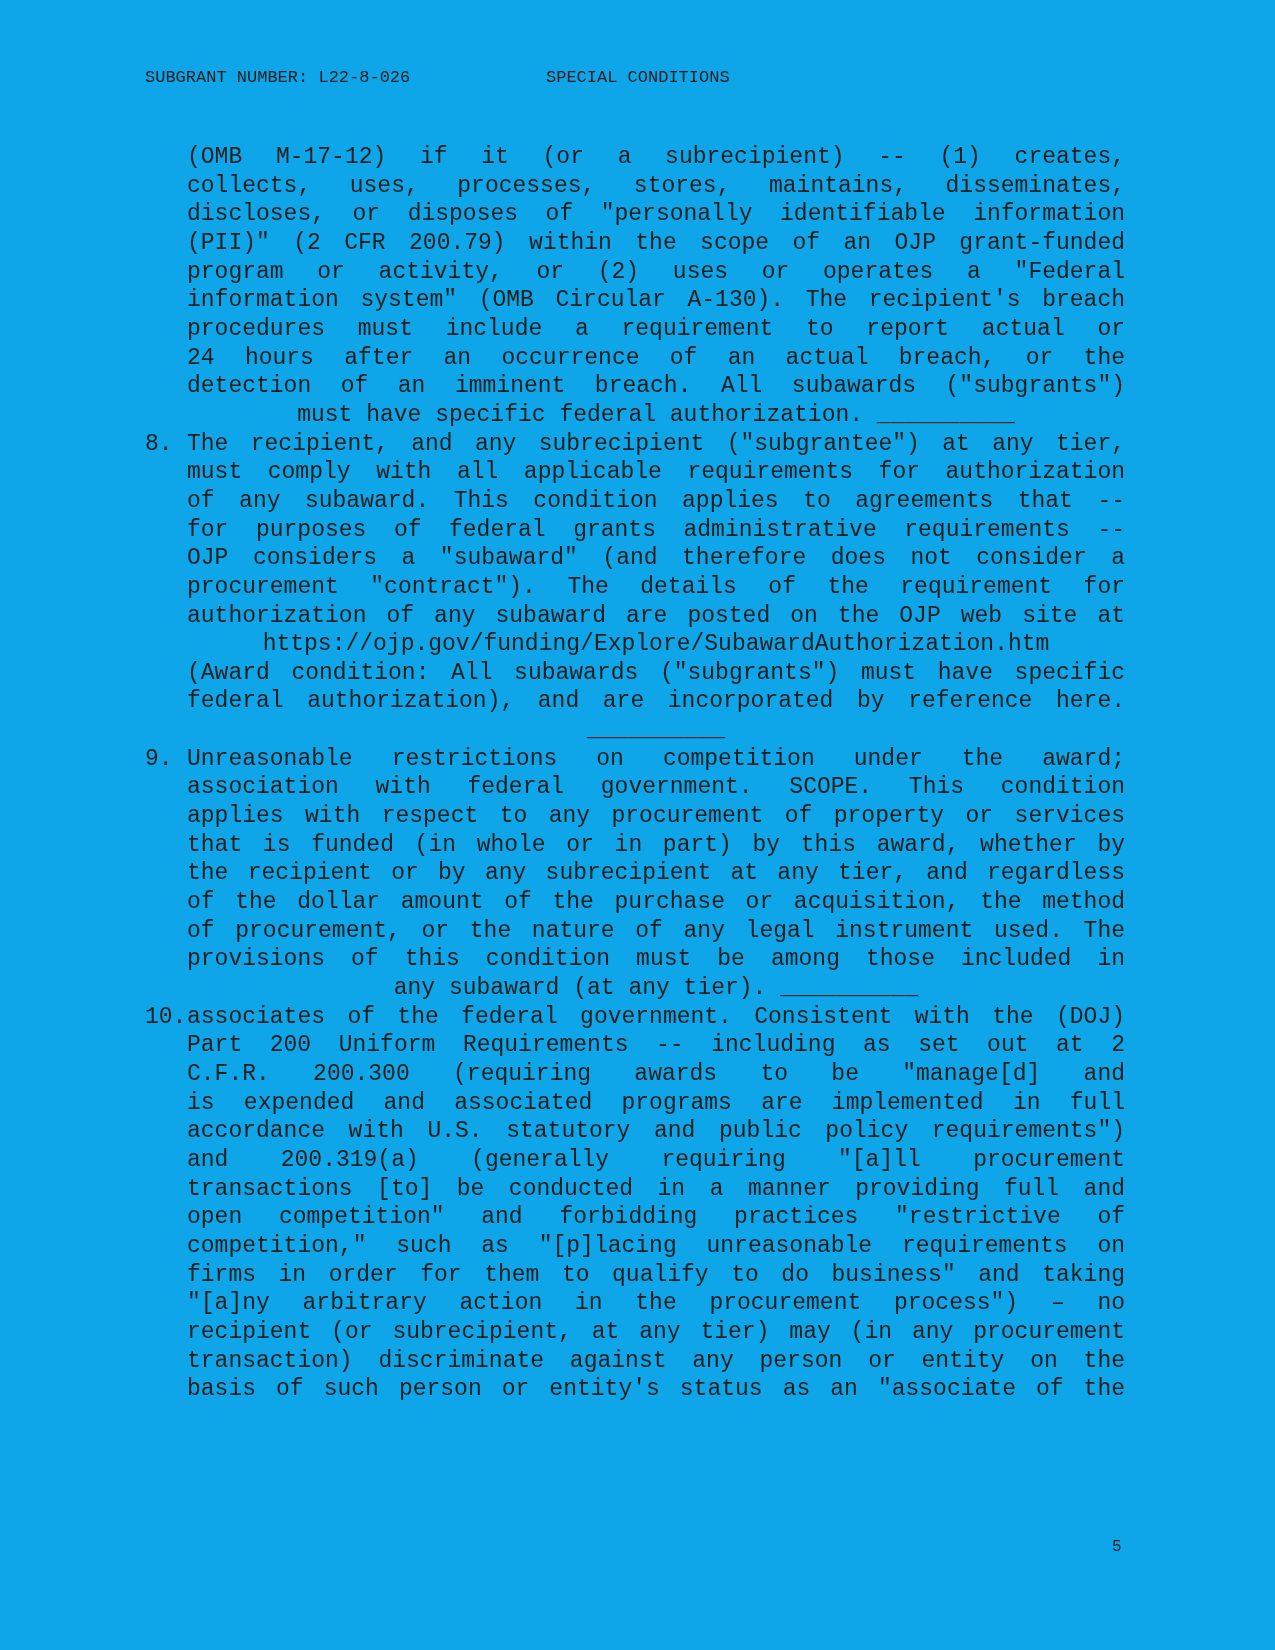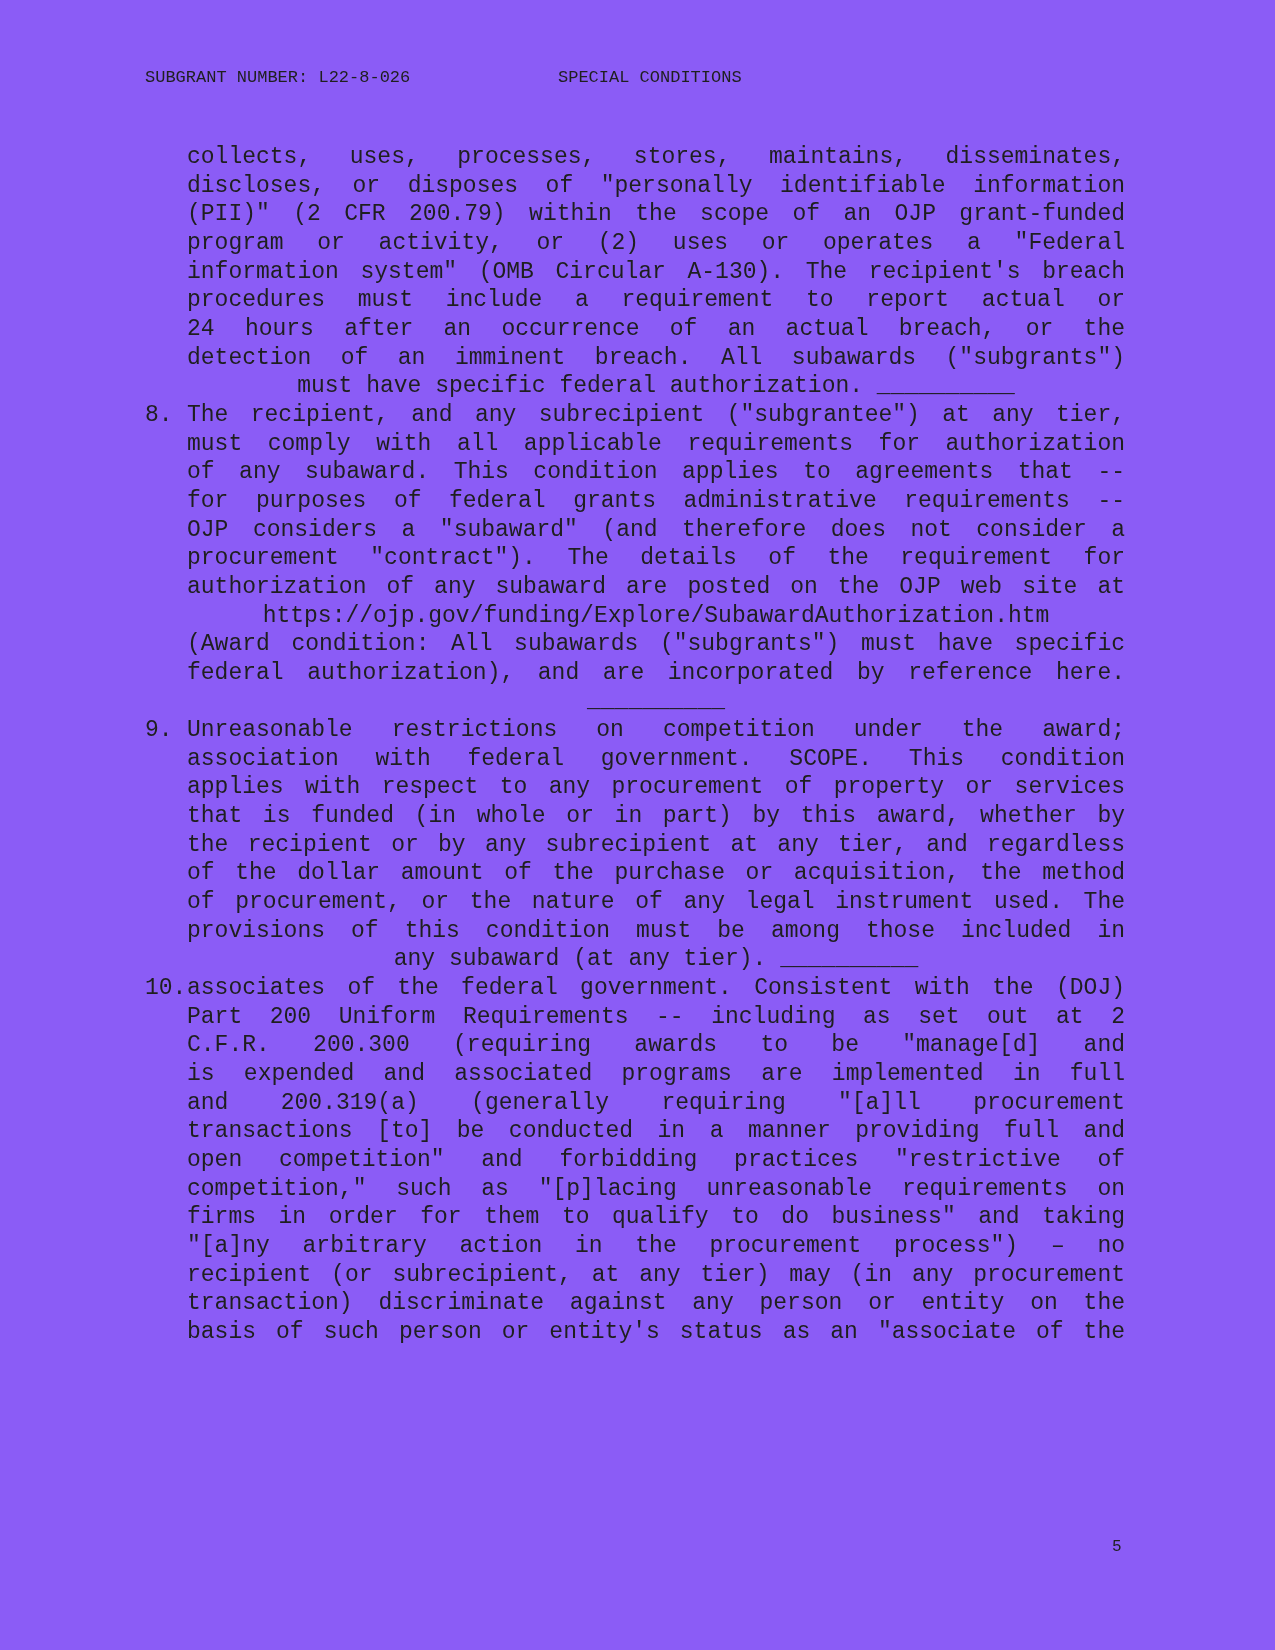--- a/index.html
+++ b/index.html
@@ -4,24 +4,24 @@
 <style>
   html, body { margin: 0; padding: 0; }
   body {
     width: 1275px; height: 1650px;
     background: #ffffff;
     position: relative;
     font-family: "Liberation Mono", "DejaVu Sans Mono", monospace;
     color: #1f1f1f;
     overflow: hidden;
   }
-  .page { position: absolute; inset: 0; background: #8b5cf6; }
+  .page { position: absolute; inset: 0; background: #0ea5e9; }
   .header { position: absolute; top: 68px; left: 0; width: 100%; font-size: 17px; line-height: 20px; }
   .hdr-left { position: absolute; left: 145px; white-space: nowrap; }
-  .hdr-center { position: absolute; left: 558px; white-space: nowrap; }
+  .hdr-center { position: absolute; left: 546px; white-space: nowrap; }
   .doc-body {
     position: absolute; left: 145px; top: 143px; width: 980px;
     font-size: 23px; line-height: 28.65px;
   }
   .item { position: relative; padding-left: 42px; }
   .num { position: absolute; left: 0; top: 0; }
   .line { min-height: 28.65px; text-align: center; }
   .line.just { text-align: justify; text-align-last: justify; }
   .pagenum { position: absolute; left: 1112px; top: 1538px; font-size: 16px; }
 </style>
@@ -29,20 +29,21 @@
 <body>
 
 <div class="page">
   <div class="header">
     <span class="hdr-left">SUBGRANT NUMBER: L22-8-026</span>
     <span class="hdr-center">SPECIAL CONDITIONS</span>
   </div>
 
   <div class="doc-body" id="doc-body">
       <div class="item">
+        <div class="line just">(OMB M-17-12) if it (or a subrecipient) -- (1) creates,</div>
         <div class="line just">collects, uses, processes, stores, maintains, disseminates,</div>
         <div class="line just">discloses, or disposes of "personally identifiable information</div>
         <div class="line just">(PII)" (2 CFR 200.79) within the scope of an OJP grant-funded</div>
         <div class="line just">program or activity, or (2) uses or operates a "Federal</div>
         <div class="line just">information system" (OMB Circular A-130). The recipient's breach</div>
         <div class="line just">procedures must include a requirement to report actual or</div>
         <div class="line just">24 hours after an occurrence of an actual breach, or the</div>
         <div class="line just">detection of an imminent breach. All subawards ("subgrants")</div>
         <div class="line">must have specific federal authorization. __________</div>
       </div>
@@ -71,20 +72,21 @@
         <div class="line just">of procurement, or the nature of any legal instrument used. The</div>
         <div class="line just">provisions of this condition must be among those included in</div>
         <div class="line">any subaward (at any tier). __________</div>
       </div>
       <div class="item">
         <span class="num">10.</span>
         <div class="line just">associates of the federal government. Consistent with the (DOJ)</div>
         <div class="line just">Part 200 Uniform Requirements -- including as set out at 2</div>
         <div class="line just">C.F.R. 200.300 (requiring awards to be "manage[d] and</div>
         <div class="line just">is expended and associated programs are implemented in full</div>
+        <div class="line just">accordance with U.S. statutory and public policy requirements")</div>
         <div class="line just">and 200.319(a) (generally requiring "[a]ll procurement</div>
         <div class="line just">transactions [to] be conducted in a manner providing full and</div>
         <div class="line just">open competition" and forbidding practices "restrictive of</div>
         <div class="line just">competition," such as "[p]lacing unreasonable requirements on</div>
         <div class="line just">firms in order for them to qualify to do business" and taking</div>
         <div class="line just">"[a]ny arbitrary action in the procurement process") – no</div>
         <div class="line just">recipient (or subrecipient, at any tier) may (in any procurement</div>
         <div class="line just">transaction) discriminate against any person or entity on the</div>
         <div class="line just">basis of such person or entity's status as an "associate of the</div>
       </div>

